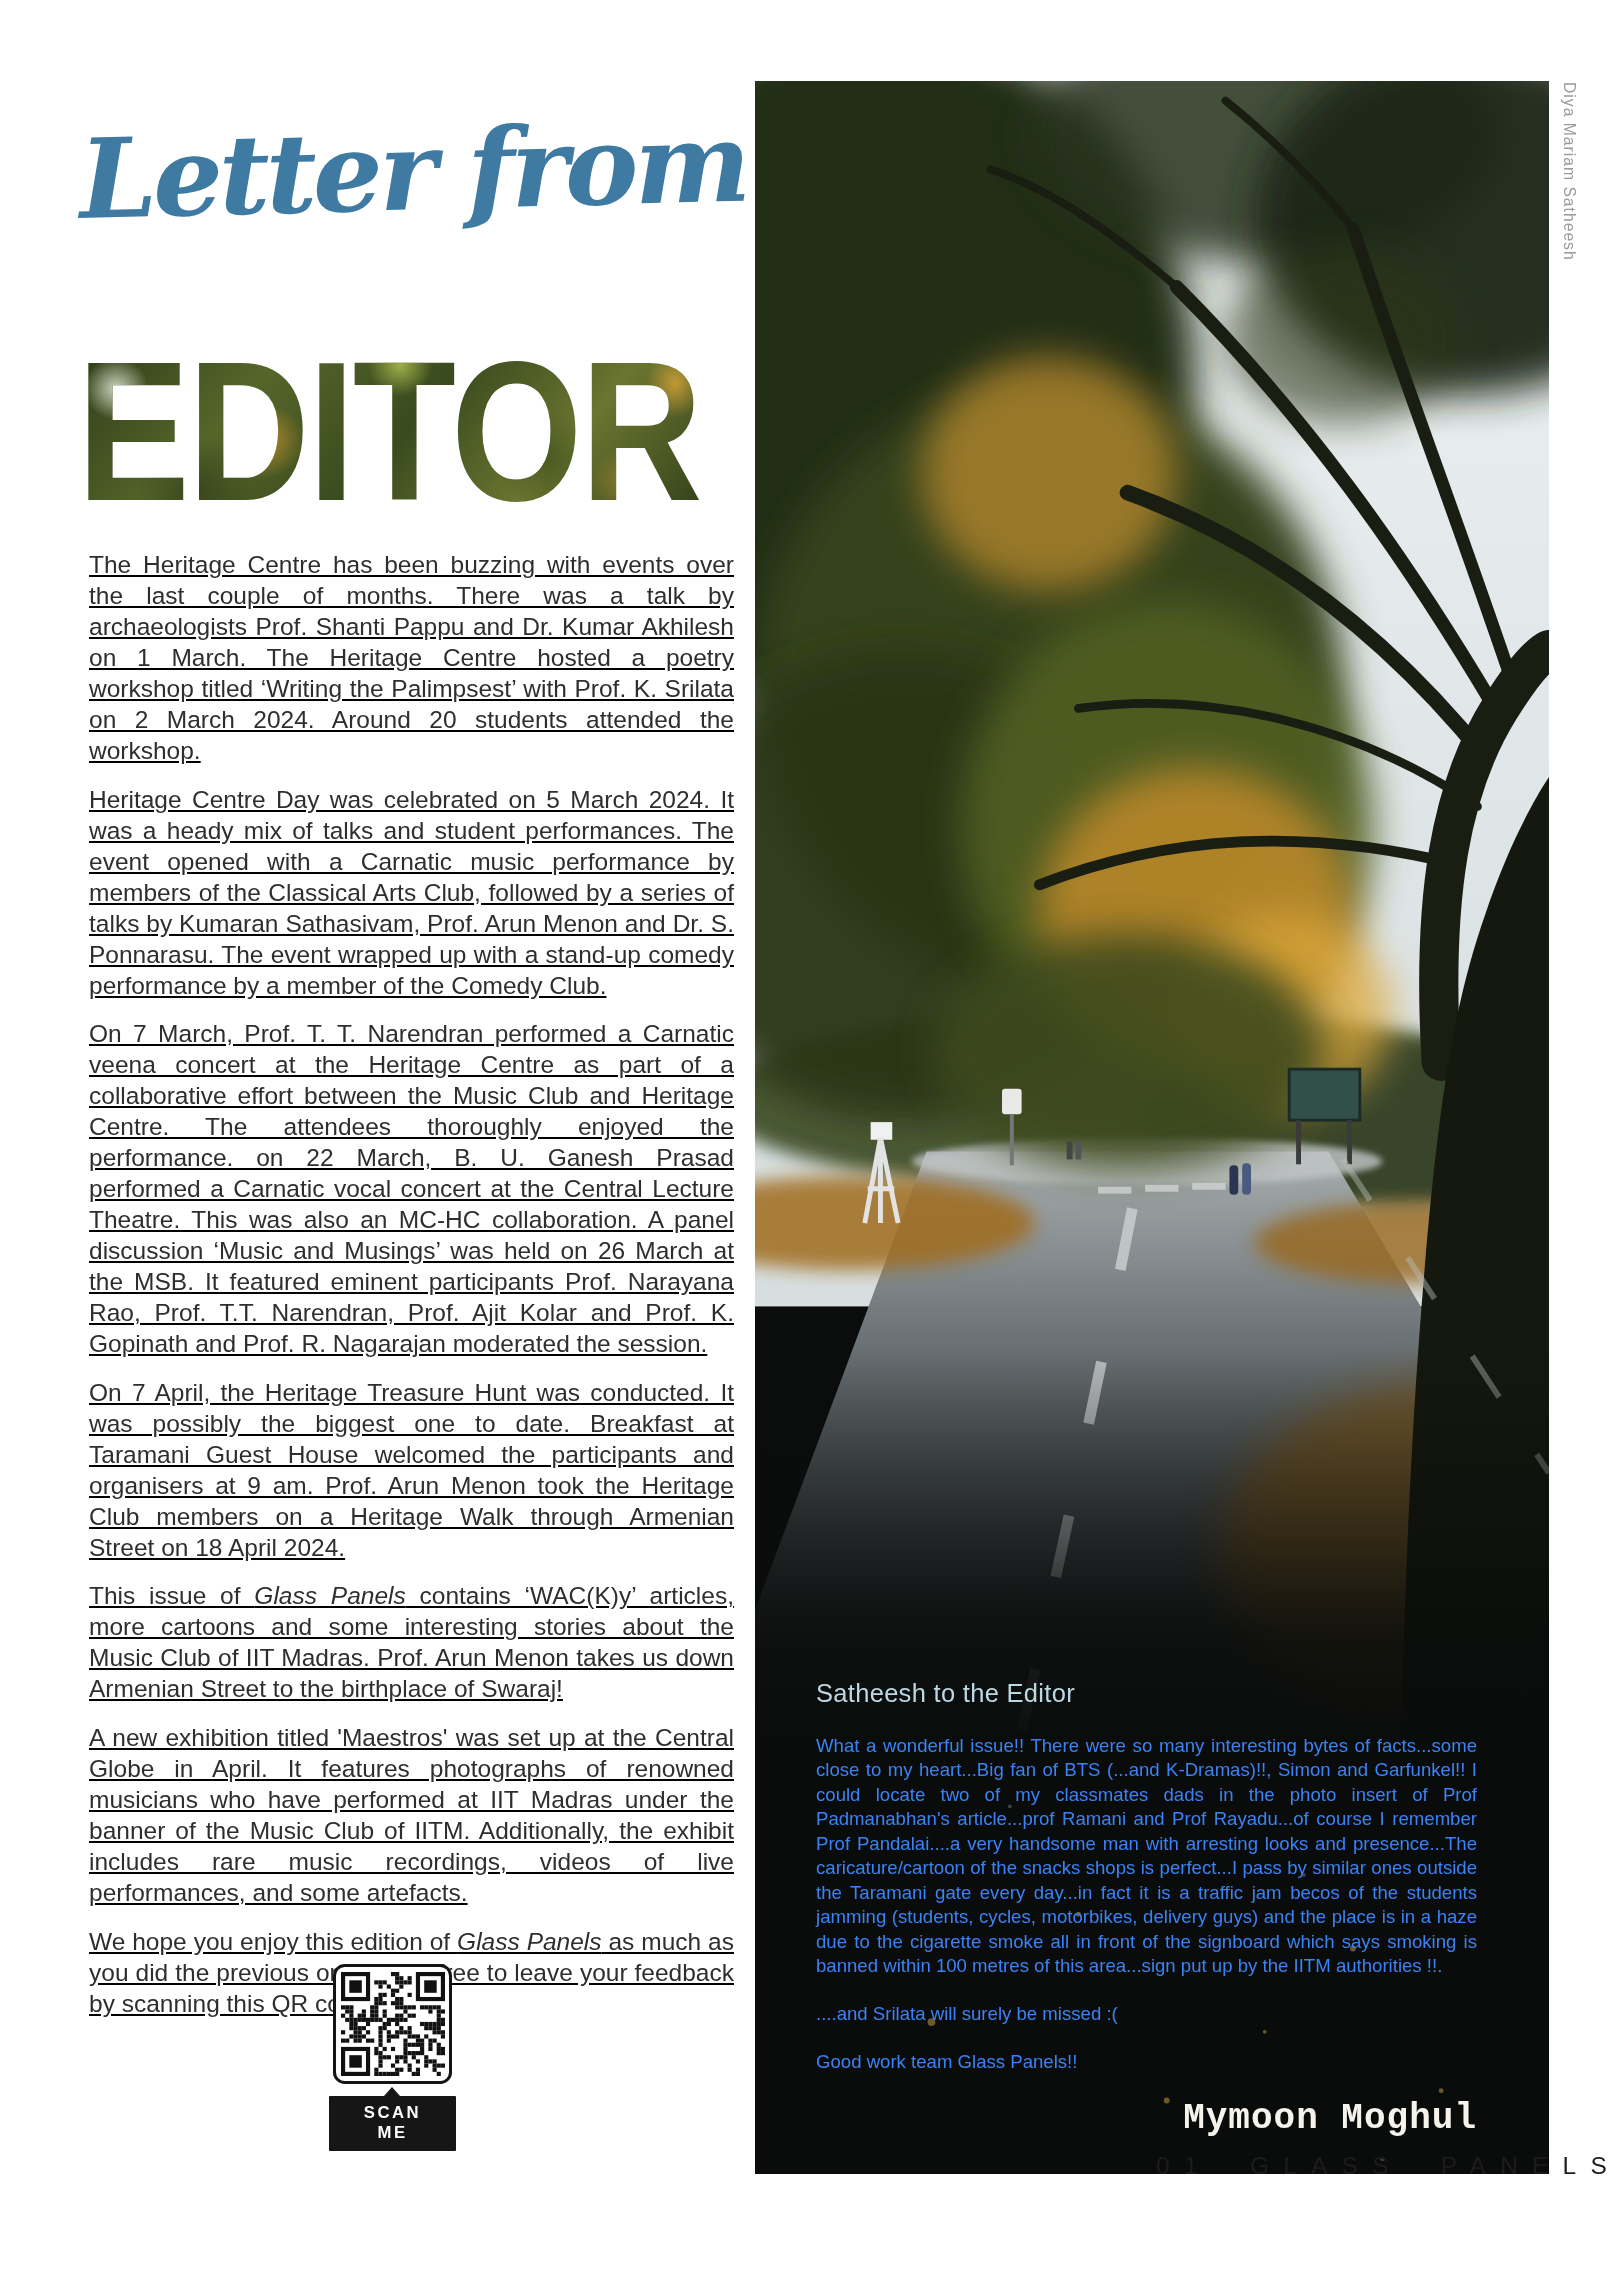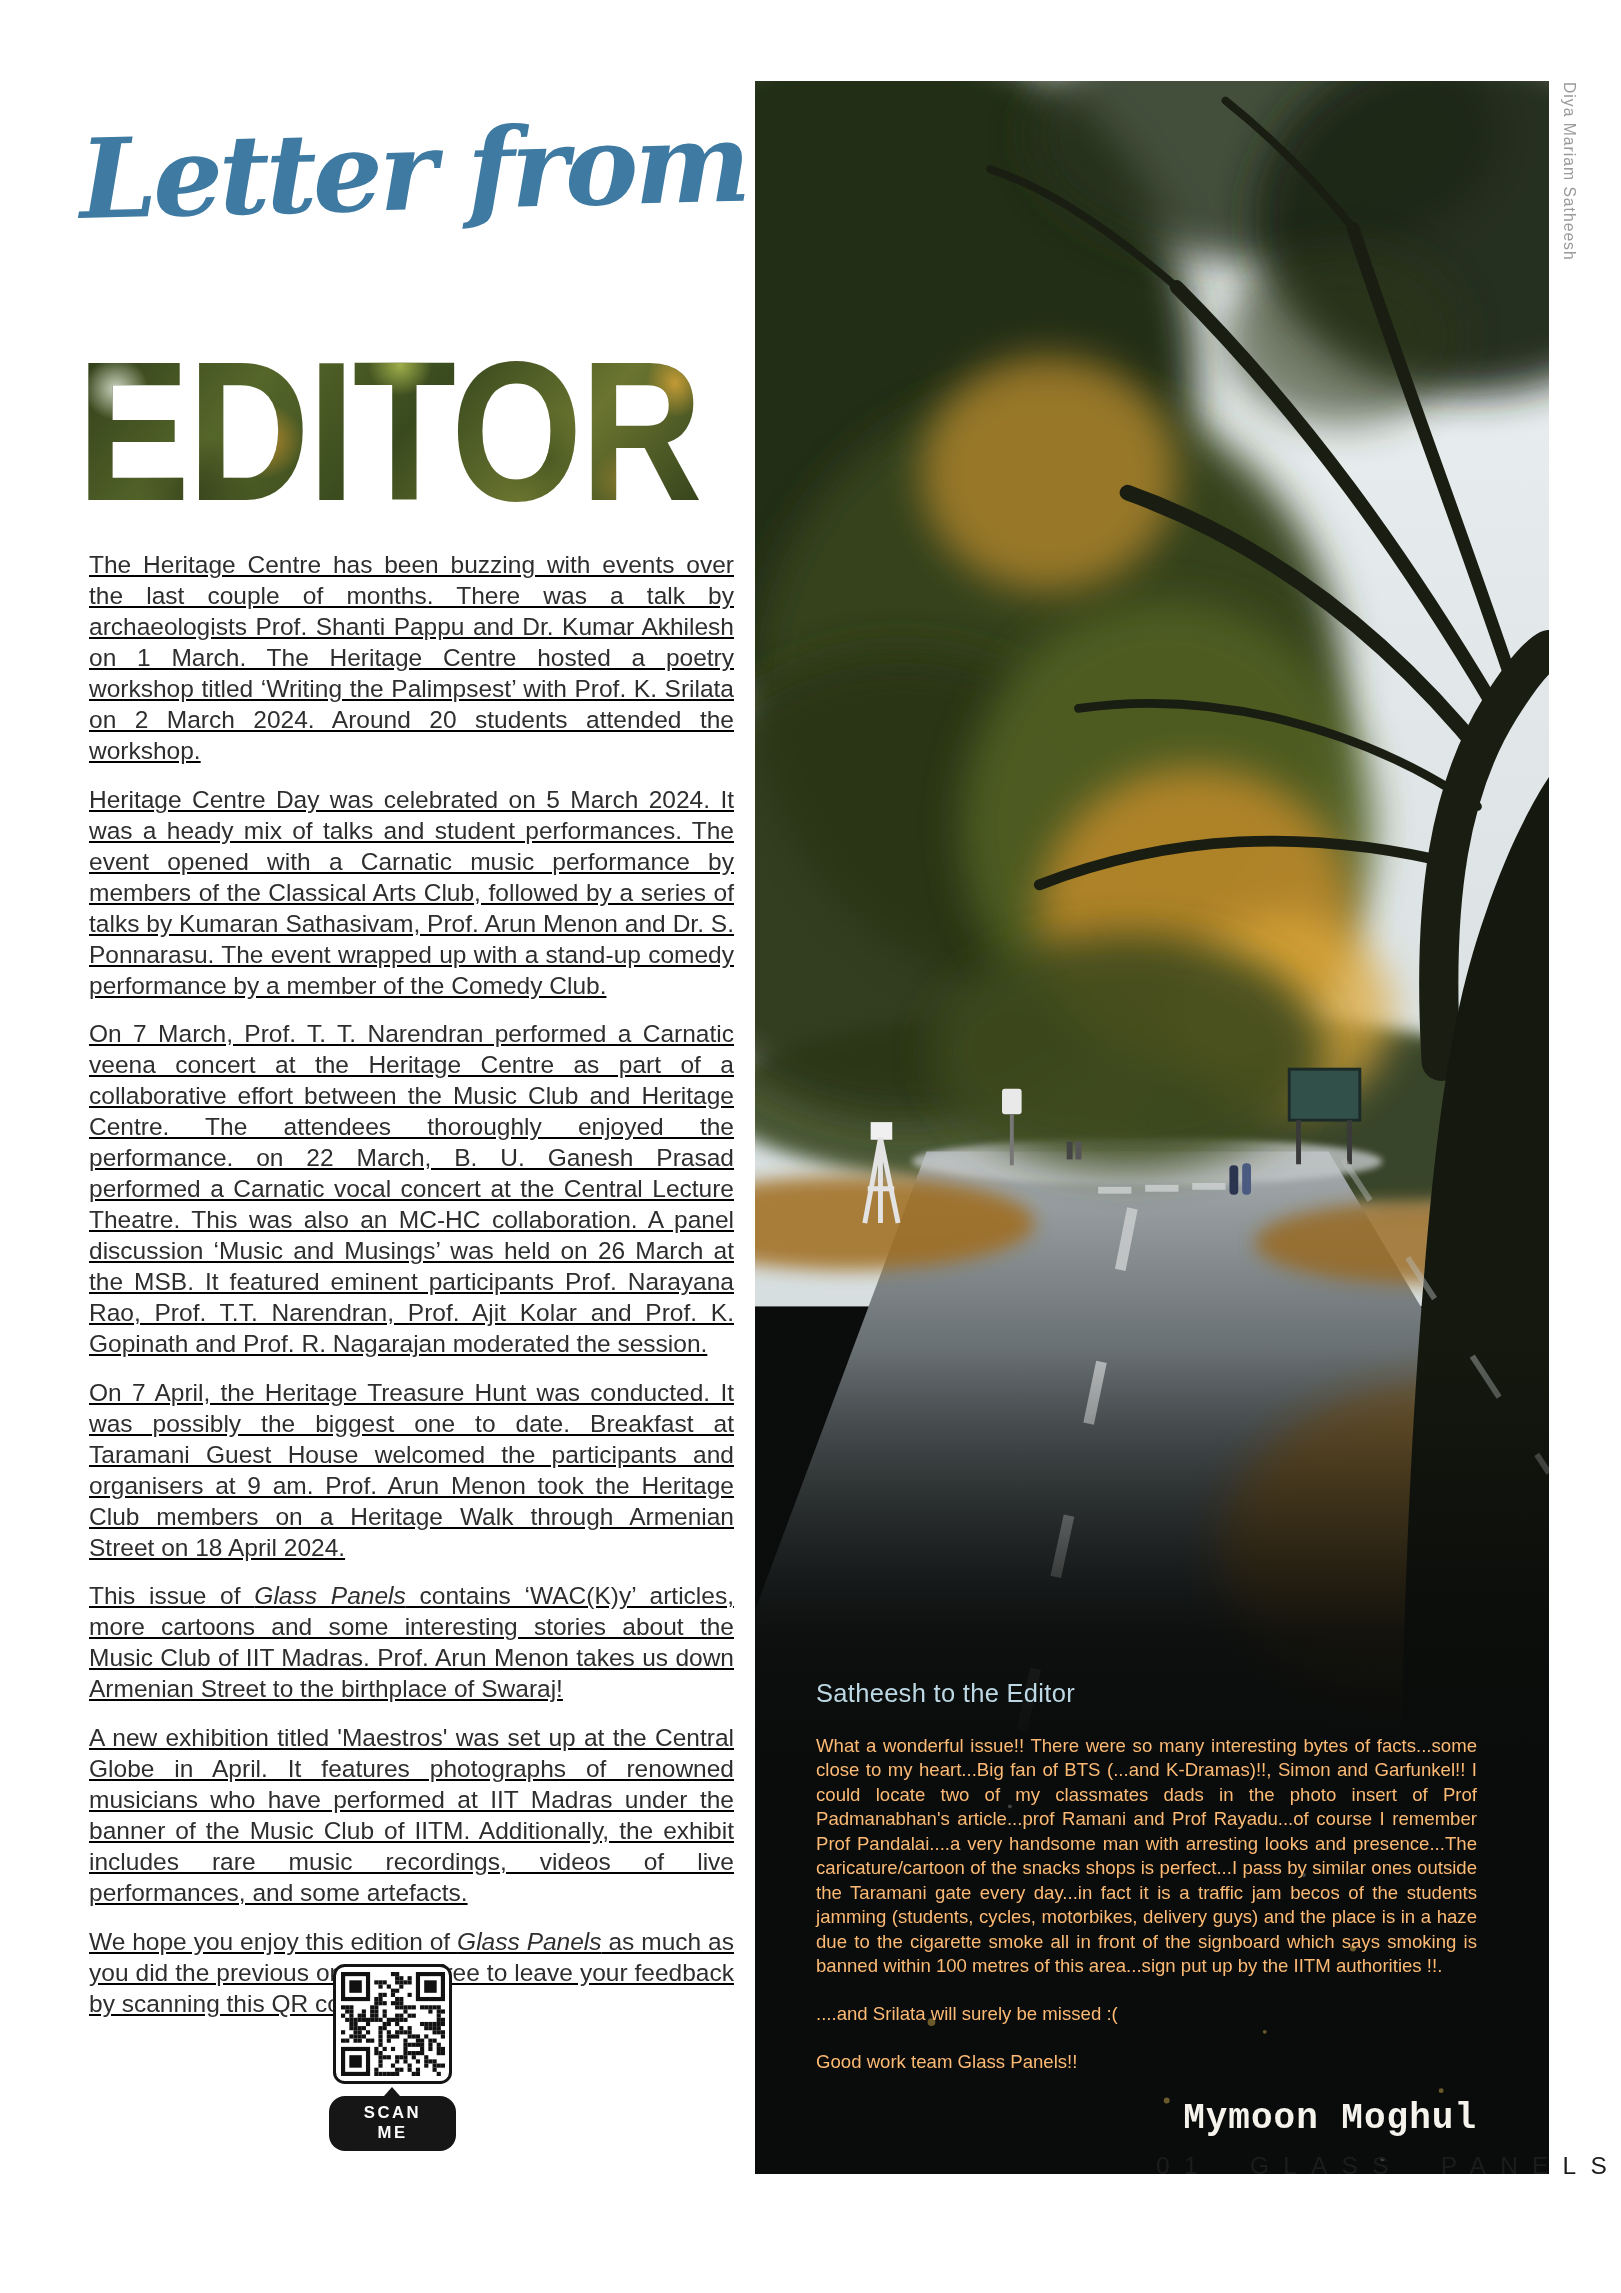--- a/index.html
+++ b/index.html
@@ -40,42 +40,42 @@
   .editor-letter p em{font-style:italic;}
   
   .qr-block{position:absolute;left:329px;top:1964px;width:127px;text-align:center;}
   .qr-card{
     width:104px;height:104px;margin:0 auto;background:#fff;
     border:3.9px solid #141414;border-radius:11.8px;padding:4.9px;
   }
   .qr-card svg{display:block;width:100%;height:100%;}
   .scan-badge{
     position:relative;display:inline-block;margin-top:11.8px;
-    background:var(--scan-badge,#161616);color:#fff;border-radius:16px;
+    background:var(--scan-badge,#161616);color:#fff;border-radius:1px;
     padding:7.8px 17.6px;font-size:16.7px;font-weight:700;letter-spacing:2.5px;
   }
   .scan-badge::before{
     content:"";position:absolute;top:-8.8px;left:50%;margin-left:-8.8px;
     border-left:8.8px solid transparent;border-right:8.8px solid transparent;
     border-bottom:9.8px solid var(--scan-badge,#161616);
   }
   
   .photo{
     position:absolute;left:755px;top:81px;width:794px;height:2093px;
     background:#0b0d0c;overflow:hidden;
   }
   .photo svg.scene{position:absolute;inset:0;width:100%;height:100%;}
   .letters-overlay{position:absolute;left:61px;top:1598px;width:661px;}
   .letters-heading{
     font-size:25.5px;font-weight:400;letter-spacing:0.3px;margin:0 0 25.5px 0;
     color:var(--letters-heading,#bcd8e4);
   }
   .letters-overlay p.letter-body{
     margin:0 0 23.5px 0;font-size:18.6px;line-height:24.5px;text-align:justify;
-    color:#fdba74;
+    color:#3b82f6;
   }
   .letters-signature{
     margin-top:5.9px;text-align:right;
     font-family:Liberation Mono, monospace;font-weight:700;font-size:36px;
     color:#f5f3ec;letter-spacing:1px;
   }
   
   .photo-credit{
     position:absolute;left:1560px;top:82px;
     writing-mode:vertical-rl;font-size:15.7px;letter-spacing:1px;color:#9a9a9a;

